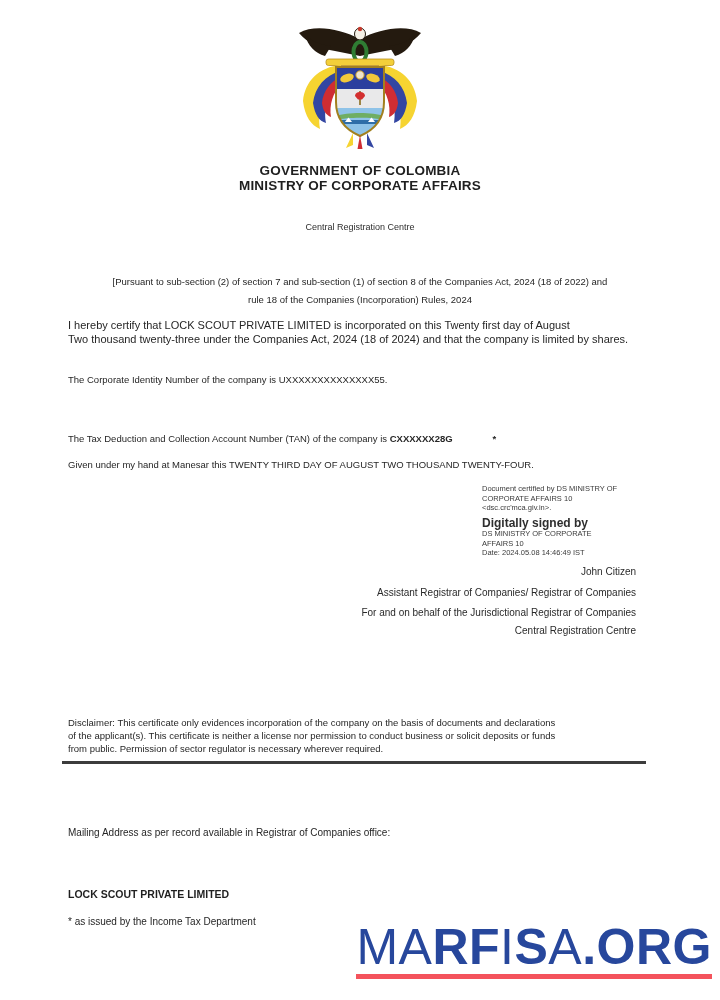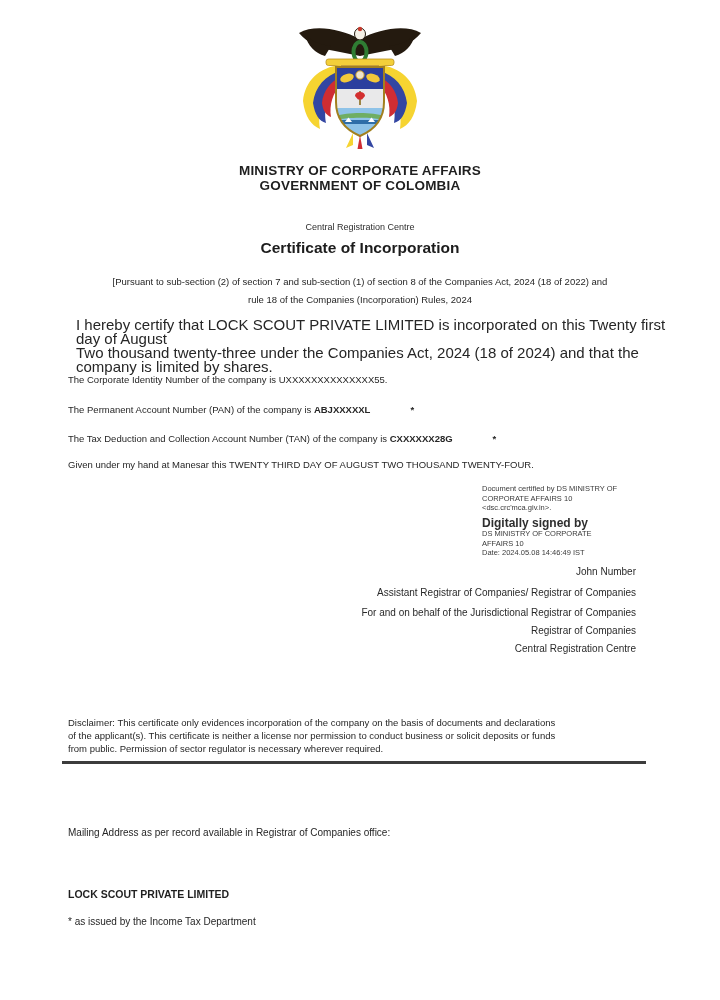--- a/index.html
+++ b/index.html
@@ -11,21 +11,21 @@
   .gov-header {
     position:absolute; top:163px; left:0; width:720px; text-align:center;
     font-size:13.5px; font-weight:700; line-height:15px; color:#1f1f1f; letter-spacing:0.2px;
   }
   .centre-label { position:absolute; top:222px; left:0; width:720px; text-align:center; font-size:9px; color:#2e2e2e; }
   .cert-title { position:absolute; top:239px; left:0; width:720px; text-align:center; font-size:15.5px; font-weight:700; color:#1c1c1c; }
   .pursuant {
     position:absolute; top:273px; left:60px; width:600px; text-align:center;
     font-size:9.5px; line-height:18px; white-space:pre-line;
   }
-  .certify { position:absolute; top:318px; left:76px; width:600px; font-size:15px; line-height:14px; white-space:pre-line; }
+  .certify { position:absolute; top:318px; left:68px; width:600px; font-size:11px; line-height:14px; white-space:pre-line; }
   .id-line { position:absolute; left:68px; font-size:9.5px; }
   .id-line .val { font-weight:700; }
   .id-line .star { display:inline-block; margin-left:40px; font-weight:700; }
   .cin { top:374px; }
   .pan { top:404px; }
   .tan { top:433px; }
   .given { position:absolute; top:459px; left:68px; font-size:9.5px; }
   .sig-cert {
     position:absolute; top:484px; left:482px; width:170px;
     font-size:7.5px; line-height:9.5px; color:#3a3a3a; white-space:pre-line;
@@ -101,74 +101,70 @@
       <path d="M60,74 C60,68.5 70,68.5 70,74 L67,77.5 L63,77.5 Z" fill="#d32f2f"></path>
     </g>
     <path d="M41,45 L89,45 L89,80 C89,98 79,108 65,114 C51,108 41,98 41,80 Z" fill="none" stroke="#a2801f" stroke-width="2"></path>
 
     <path d="M58,111 L51,126 L58,123 Z" fill="#f6d431"></path>
     <path d="M65,113 L62.5,127 L67.5,127 Z" fill="#cf2d33"></path>
     <path d="M72,111 L79,126 L72,123 Z" fill="#3346a2"></path>
   </svg>
 
   <div class="gov-header">
+    <div>GOVERNMENT OF COLOMBIA</div>
     <div>MINISTRY OF CORPORATE AFFAIRS</div>
-    <div>GOVERNMENT OF COLOMBIA</div>
   </div>
 
   <div class="centre-label">Central Registration Centre</div>
 
-  <div class="cert-title">Certificate of Incorporation</div>
 
   <div class="pursuant">[Pursuant to sub-section (2) of section 7 and sub-section (1) of section 8 of the Companies Act, 2024 (18 of 2022) and
 rule 18 of the Companies (Incorporation) Rules, 2024</div>
 
   <div class="certify">I hereby certify that LOCK SCOUT PRIVATE LIMITED is incorporated on this Twenty first day of August
 Two thousand twenty-three under the Companies Act, 2024 (18 of 2024) and that the company is limited by shares.</div>
 
   <div class="id-line cin">
     <span>The Corporate Identity Number of the company is </span><span class="cin-val">UXXXXXXXXXXXXXX55</span><span>.</span>
   </div>
 
-  <div class="id-line pan">
-    <span>The Permanent Account Number (PAN) of the company is </span><span class="val">ABJXXXXXL</span><span class="star">*</span>
-  </div>
 
   <div class="id-line tan">
     <span>The Tax Deduction and Collection Account Number (TAN) of the company is </span><span class="val">CXXXXXX28G</span><span class="star">*</span>
   </div>
 
   <div class="given">Given under my hand at Manesar this TWENTY THIRD DAY OF AUGUST TWO THOUSAND TWENTY-FOUR.</div>
 
   <div class="sig-cert">Document certified by DS MINISTRY OF
 CORPORATE AFFAIRS 10
 &lt;dsc.crc'mca.giv.in&gt;.</div>
 
   <div class="sig-digital">
     <div class="signed-by">Digitally signed by</div>
     <div class="signer">DS MINISTRY OF CORPORATE
 AFFAIRS 10</div>
     <div>Date: 2024.05.08 14:46:49 IST</div>
   </div>
 
   <div class="registrar">
-    <div class="r-name">John Number</div>
+    <div class="r-name">John Citizen</div>
     <div class="r-role1">Assistant Registrar of Companies/ Registrar of Companies</div>
     <div class="r-role2">For and on behalf of the Jurisdictional Registrar of Companies</div>
-    <div class="r-role3">Registrar of Companies</div>
     <div class="r-role4">Central Registration Centre</div>
   </div>
 
   <div class="disclaimer">Disclaimer: This certificate only evidences incorporation of the company on the basis of documents and declarations
 of the applicant(s). This certificate is neither a license nor permission to conduct business or solicit deposits or funds
 from public. Permission of sector regulator is necessary wherever required.</div>
 
   <div class="divider"></div>
 
   <div class="mailing">Mailing Address as per record available in Registrar of Companies office:</div>
   <div class="company-name">LOCK SCOUT PRIVATE LIMITED</div>
   <div class="footnote">* as issued by the Income Tax Department</div>
 
   <div class="brand">
+    <div class="brand-text" style="color: rgb(39, 71, 156);"><span class="w-regular">MA</span><span class="w-bold">RF</span><span class="w-regular">I</span><span class="w-bold">S</span><span class="w-regular">A</span><span class="w-bold">.ORG</span></div>
     <div class="brand-underline" style="background: rgb(244, 83, 92);"></div>
   </div>
 
 </div>
 
 </body></html>

